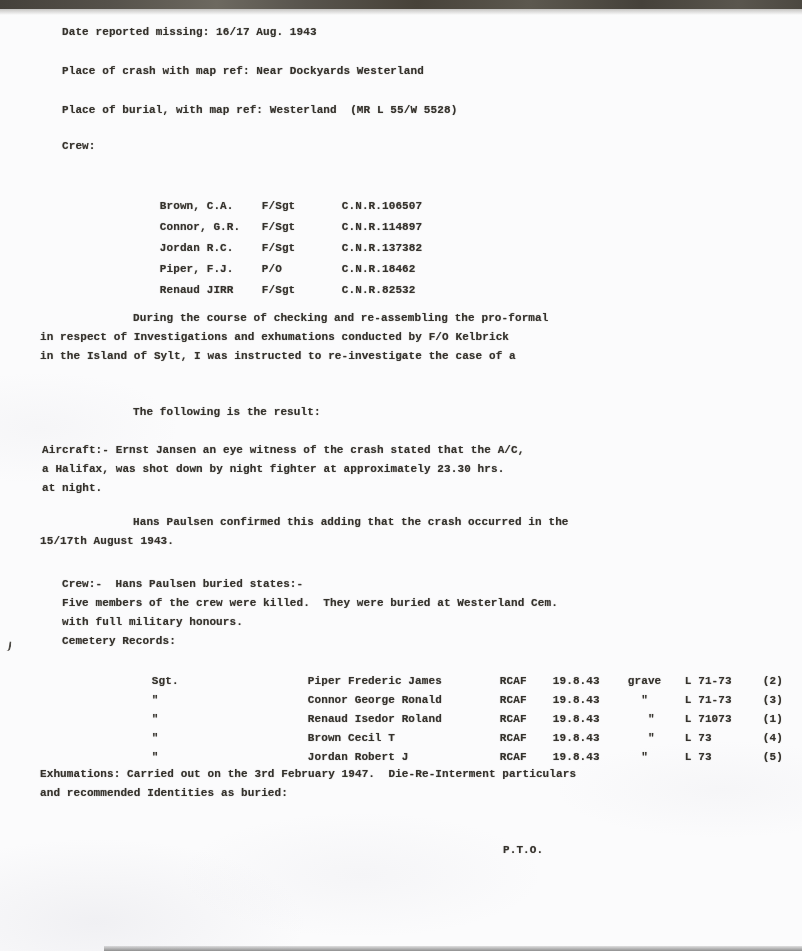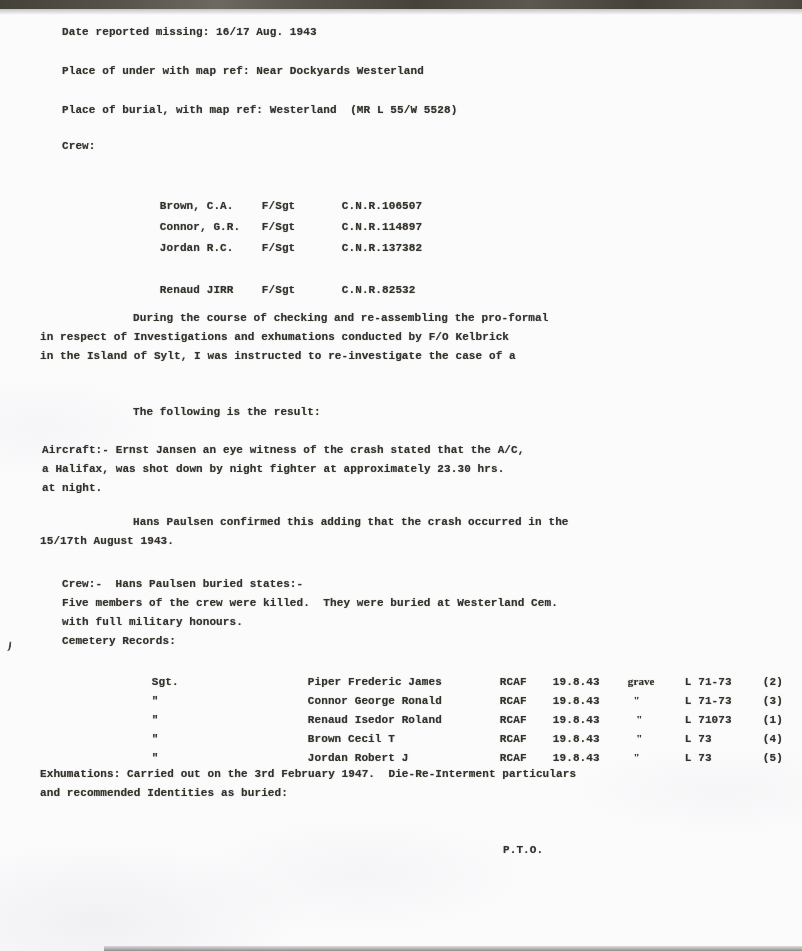--- a/index.html
+++ b/index.html
@@ -52,52 +52,55 @@
     text-shadow: 0 0 1px rgba(53,50,44,0.55);
   }
   .crew-row { left: 133px; }
   .crew-row .c-name   { display: inline-block; width: 102px; }
   .crew-row .c-rank   { display: inline-block; width: 80px; }
   .cem-row { left: 125px; }
   .cem-row .g-rank  { display: inline-block; width: 108px; }
   .cem-row .g-name  { display: inline-block; width: 192px; margin-left: 48px; }
   .cem-row .g-force { display: inline-block; width: 53px; }
   .cem-row .g-date  { display: inline-block; width: 75px; }
-  .cem-row .g-grave { display: inline-block; width: 57px; font-family: Liberation Serif, serif; }
+  .cem-row .g-grave { display: inline-block; width: 57px; }
   .cem-row .g-ref   { display: inline-block; width: 78px; }
   .speck {
     position: absolute;
     left: 5px; top: 641px;
     width: 4px; height: 10px;
     border-right: 2px solid #4d4a45;
     border-radius: 0 0 4px 0;
     transform: rotate(8deg);
   }
 </style>
 </head>
 <body>
 
 <div class="page">
 
   <div class="scan-edge-top"></div>
   <div class="scan-edge-top-fade"></div>
 
   <div class="tw" style="top:22px;left:62px">Date reported missing: 16/17 Aug. 1943</div>
-  <div class="tw" style="top:61px;left:62px">Place of under with map ref: Near Dockyards Westerland</div>
+  <div class="tw" style="top:61px;left:62px">Place of crash with map ref: Near Dockyards Westerland</div>
   <div class="tw" style="top:100px;left:62px">Place of burial, with map ref: Westerland  (MR L 55/W 5528)</div>
   <div class="tw" style="top:136px;left:62px">Crew:</div>
 
   <div class="tw crew-row" style="top:176px">
     <span class="c-name">Brown, C.A.</span><span class="c-rank">F/Sgt</span><span class="c-serial">C.N.R.106507</span>
   </div>
   <div class="tw crew-row" style="top:197px">
     <span class="c-name">Connor, G.R.</span><span class="c-rank">F/Sgt</span><span class="c-serial">C.N.R.114897</span>
   </div>
   <div class="tw crew-row" style="top:218px">
     <span class="c-name">Jordan R.C.</span><span class="c-rank">F/Sgt</span><span class="c-serial">C.N.R.137382</span>
+  </div>
+  <div class="tw crew-row" style="top:239px">
+    <span class="c-name">Piper, F.J.</span><span class="c-rank">P/O</span><span class="c-serial">C.N.R.18462</span>
   </div>
   <div class="tw crew-row" style="top:260px">
     <span class="c-name">Renaud JIRR</span><span class="c-rank">F/Sgt</span><span class="c-serial">C.N.R.82532</span>
   </div>
 
   <div class="tw" style="top:308px;left:133px">During the course of checking and re-assembling the pro-formal</div>
   <div class="tw" style="top:327px;left:40px">in respect of Investigations and exhumations conducted by F/O Kelbrick</div>
   <div class="tw" style="top:346px;left:40px">in the Island of Sylt, I was instructed to re-investigate the case of a</div>
 
   <div class="tw" style="top:402px;left:133px">The following is the result:</div>

